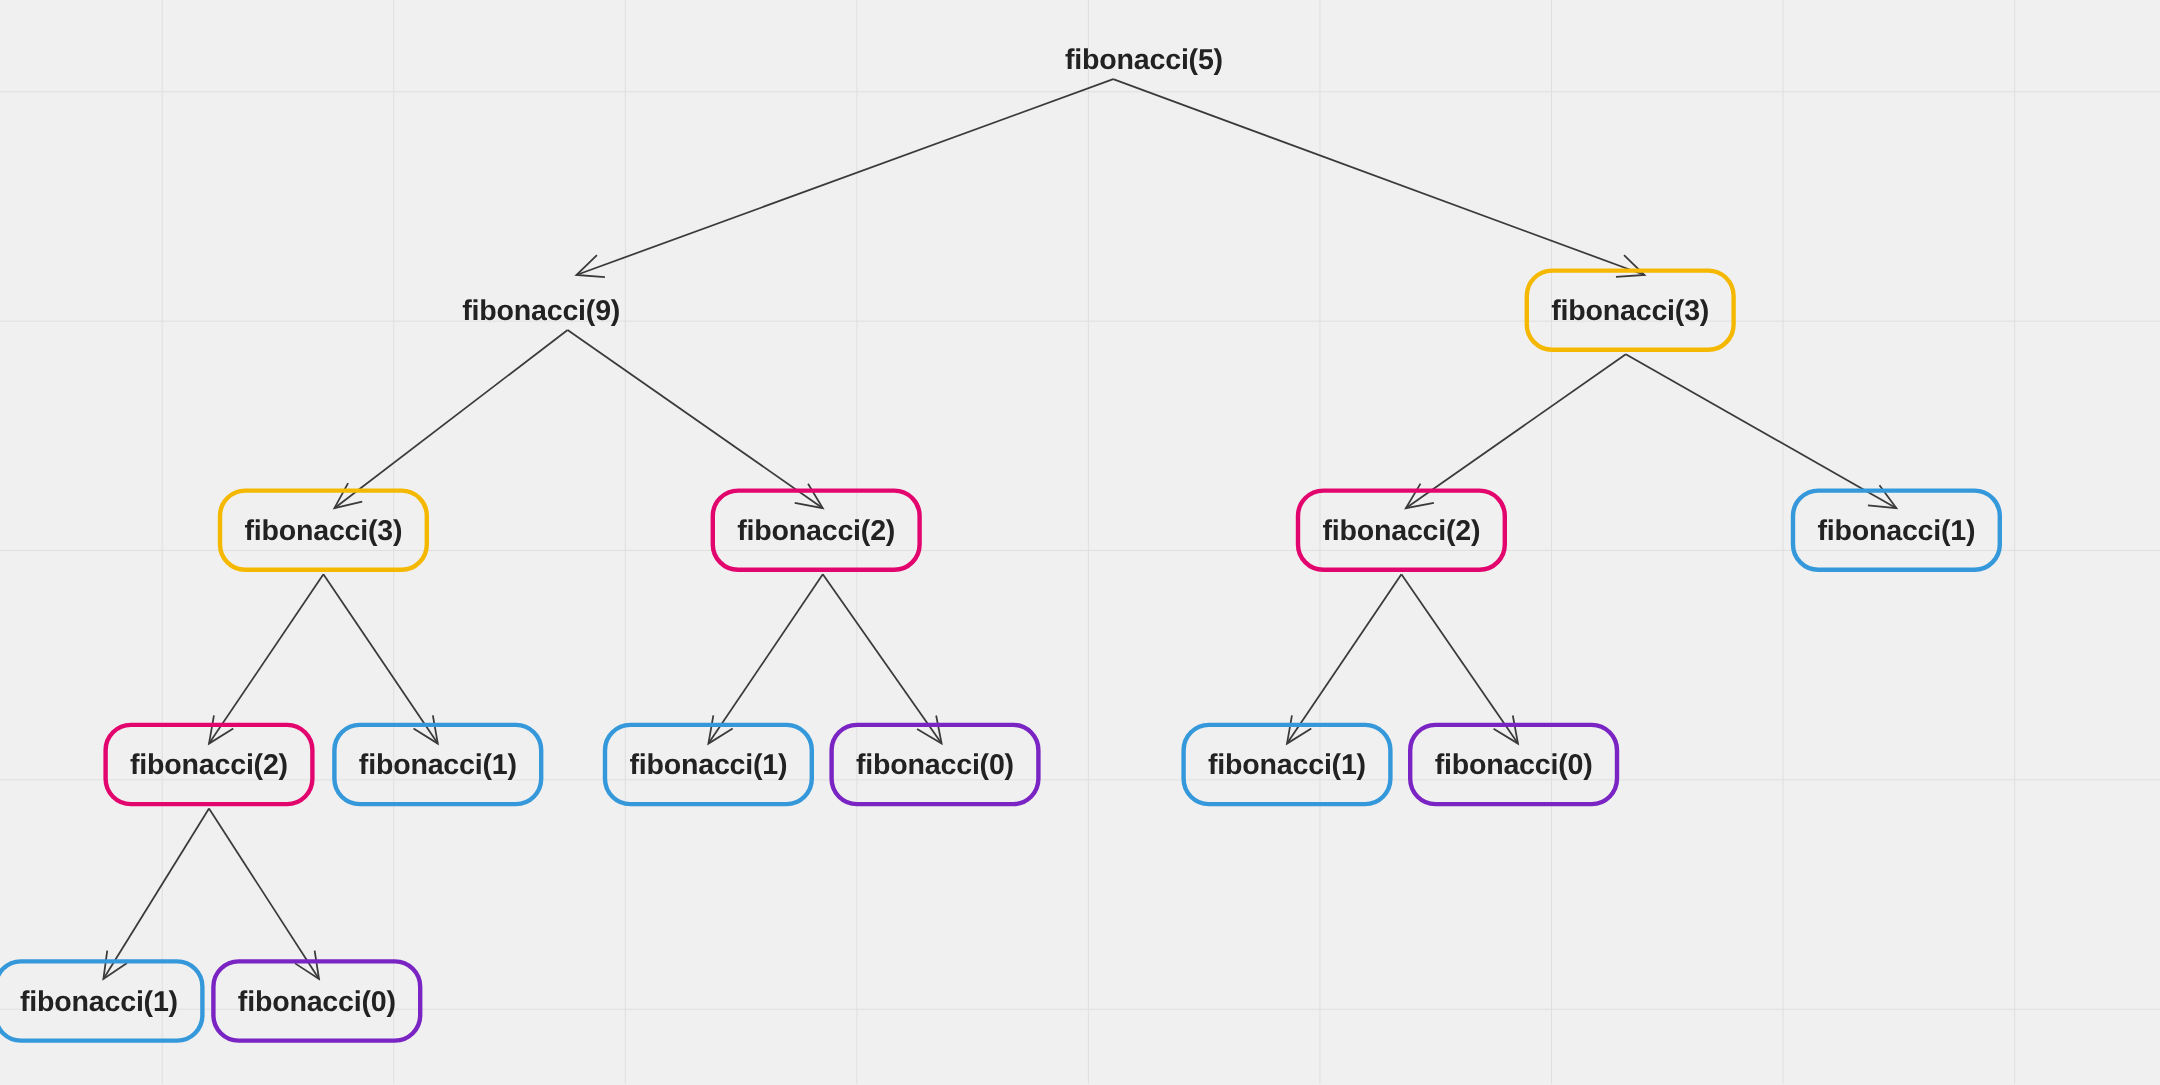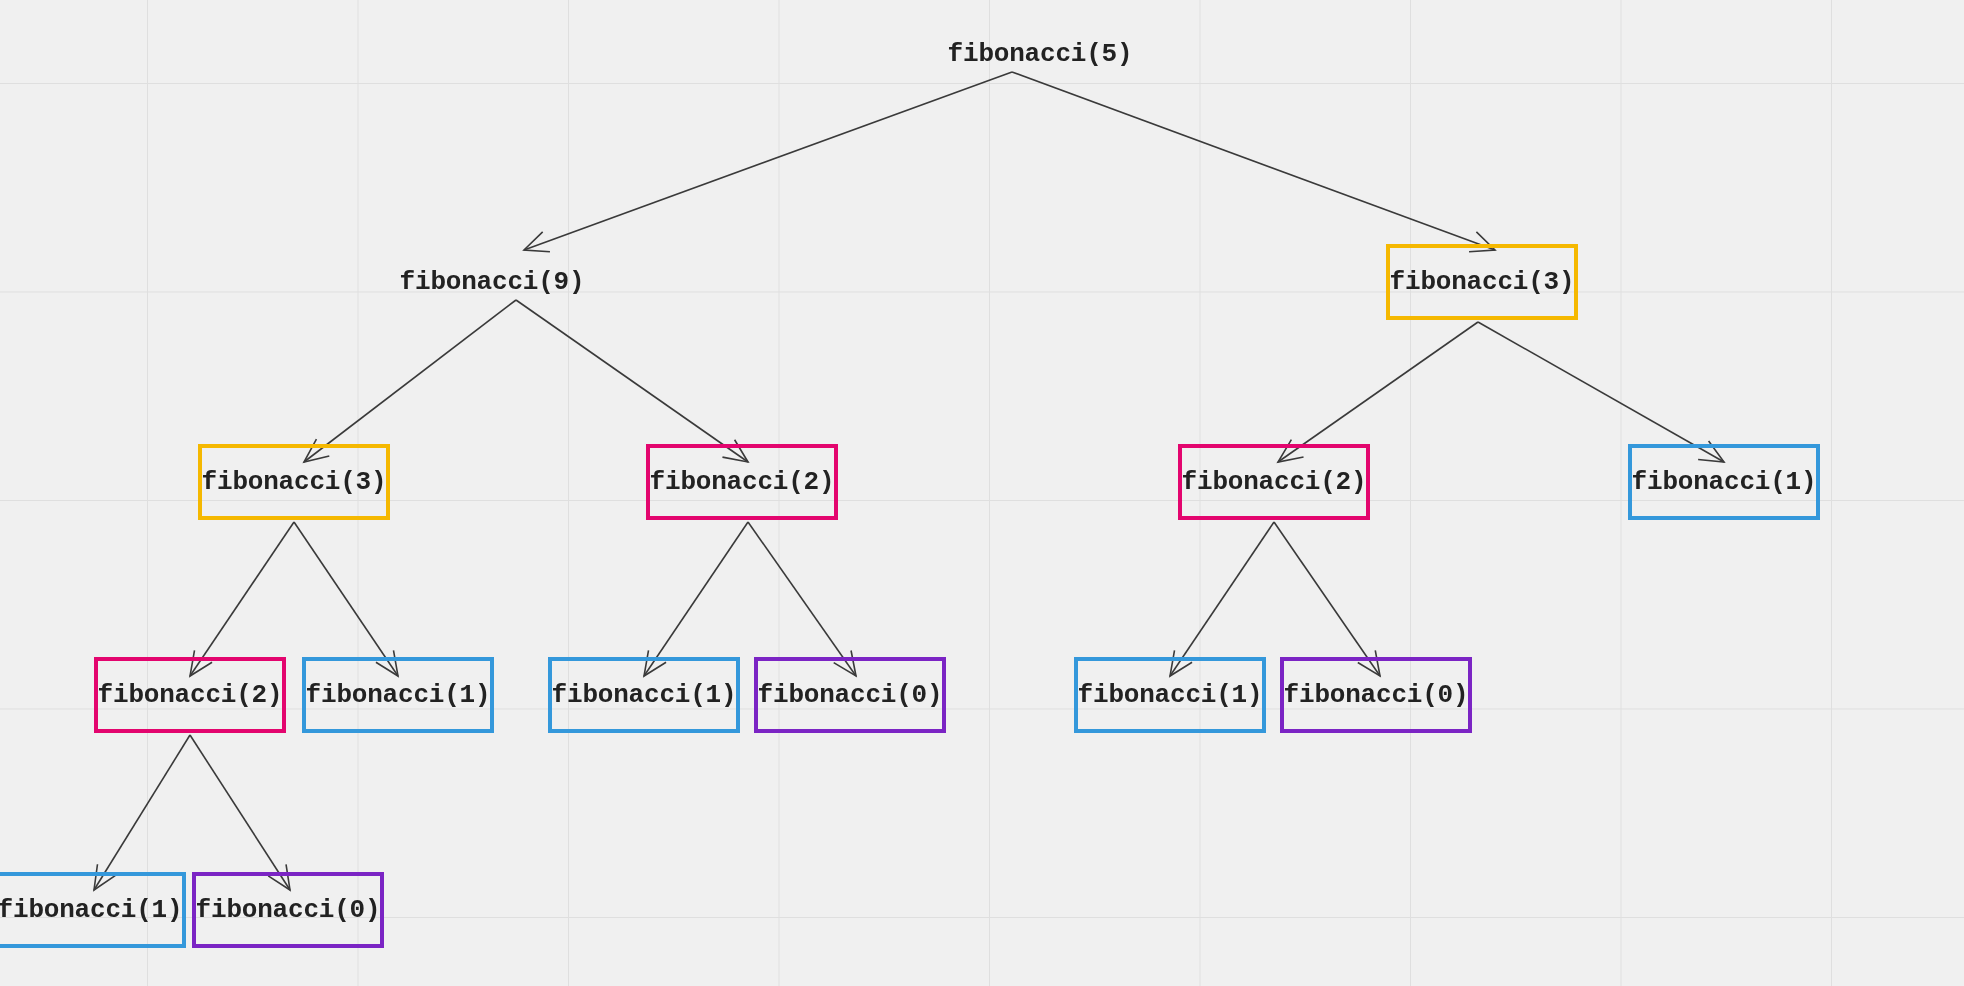--- a/index.html
+++ b/index.html
@@ -6,21 +6,21 @@
     margin: 0;
     padding: 0;
     background: #f0f0f0;
   }
   #canvas {
     position: relative;
     width: 1964px;
     height: 986px;
     background-color: #f0f0f0;
     overflow: hidden;
-    font-family: Liberation Mono, monospace;
+    font-family: Liberation Sans, sans-serif;
   }
   #grid {
     position: absolute;
     left: 0; top: 0;
     width: 1964px;
     height: 986px;
     background-image:
       linear-gradient(to right, #dfdfdf 1px, transparent 1px),
       linear-gradient(to bottom, #dfdfdf 1px, transparent 1px);
     background-size: 210.5px 208.5px;
@@ -46,20 +46,21 @@
   .node-label {
     font-size: 26px;
     font-weight: bold;
     color: #222222;
     letter-spacing: -0.2px;
     line-height: 1;
   }
   .node.boxed {
     border-style: solid;
     border-width: 4px;
+    border-radius: 25px;
   }
 </style>
 </head>
 <body>
 
 <div id="canvas">
   <div id="grid"></div>
   <svg id="edges" viewBox="0 0 1964 986" preserveAspectRatio="none">
       <g>
         <line x1="1012" y1="72" x2="524" y2="250" stroke="#3a3a3a" stroke-width="1.6"></line>

